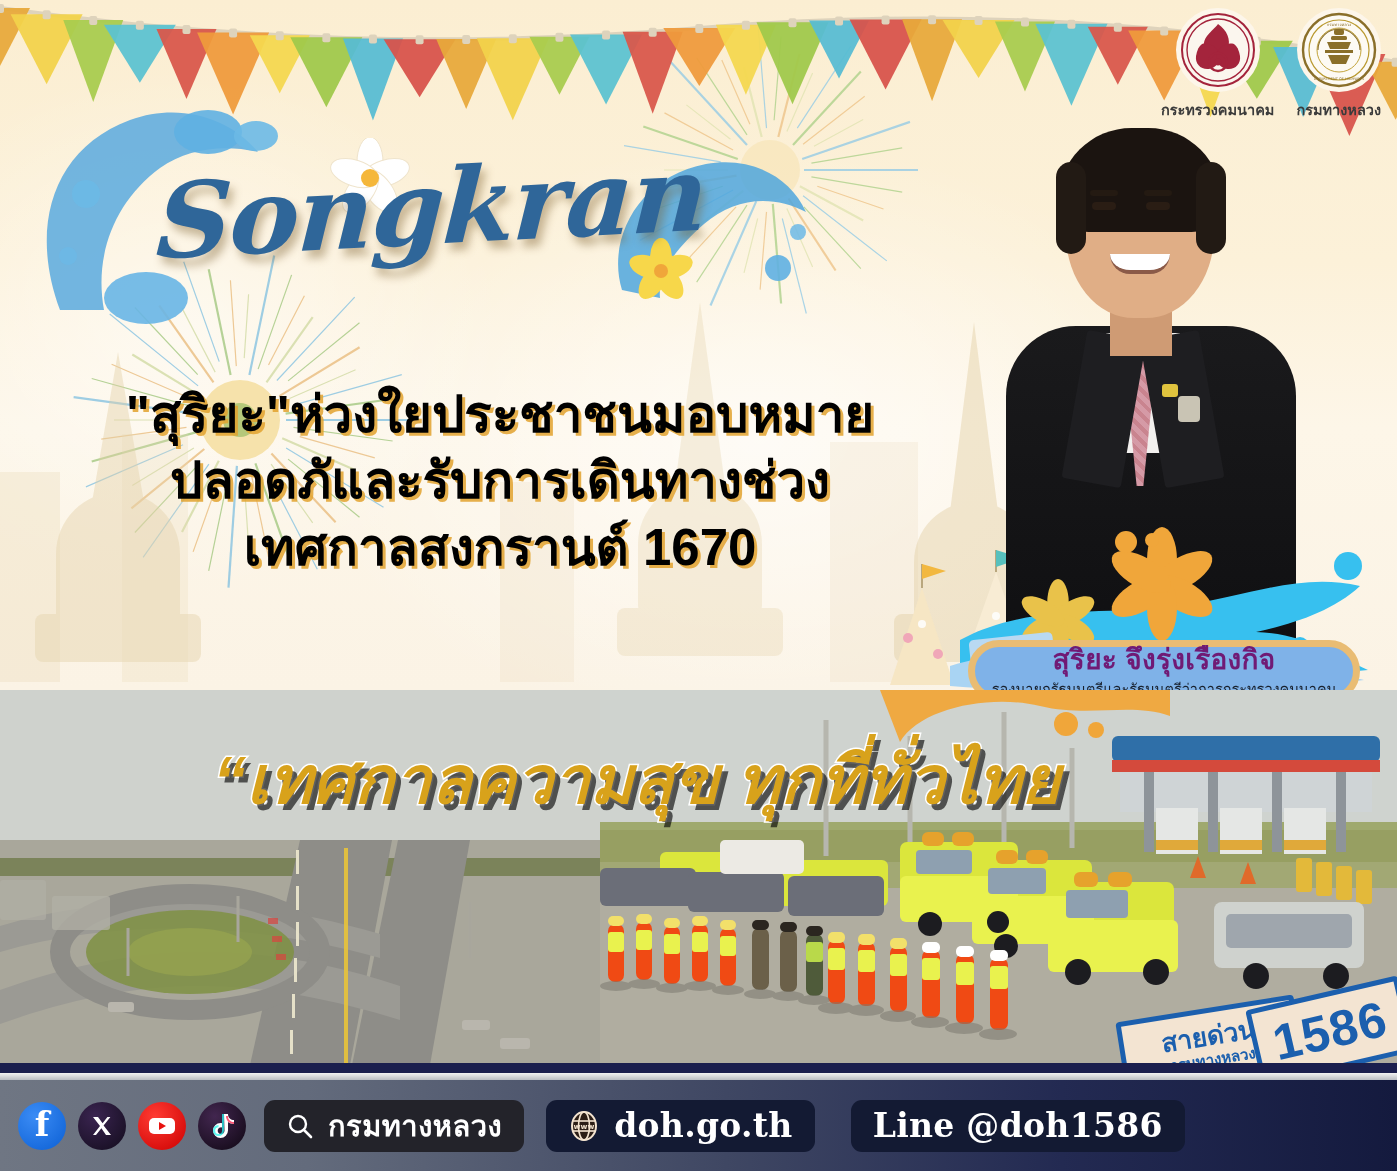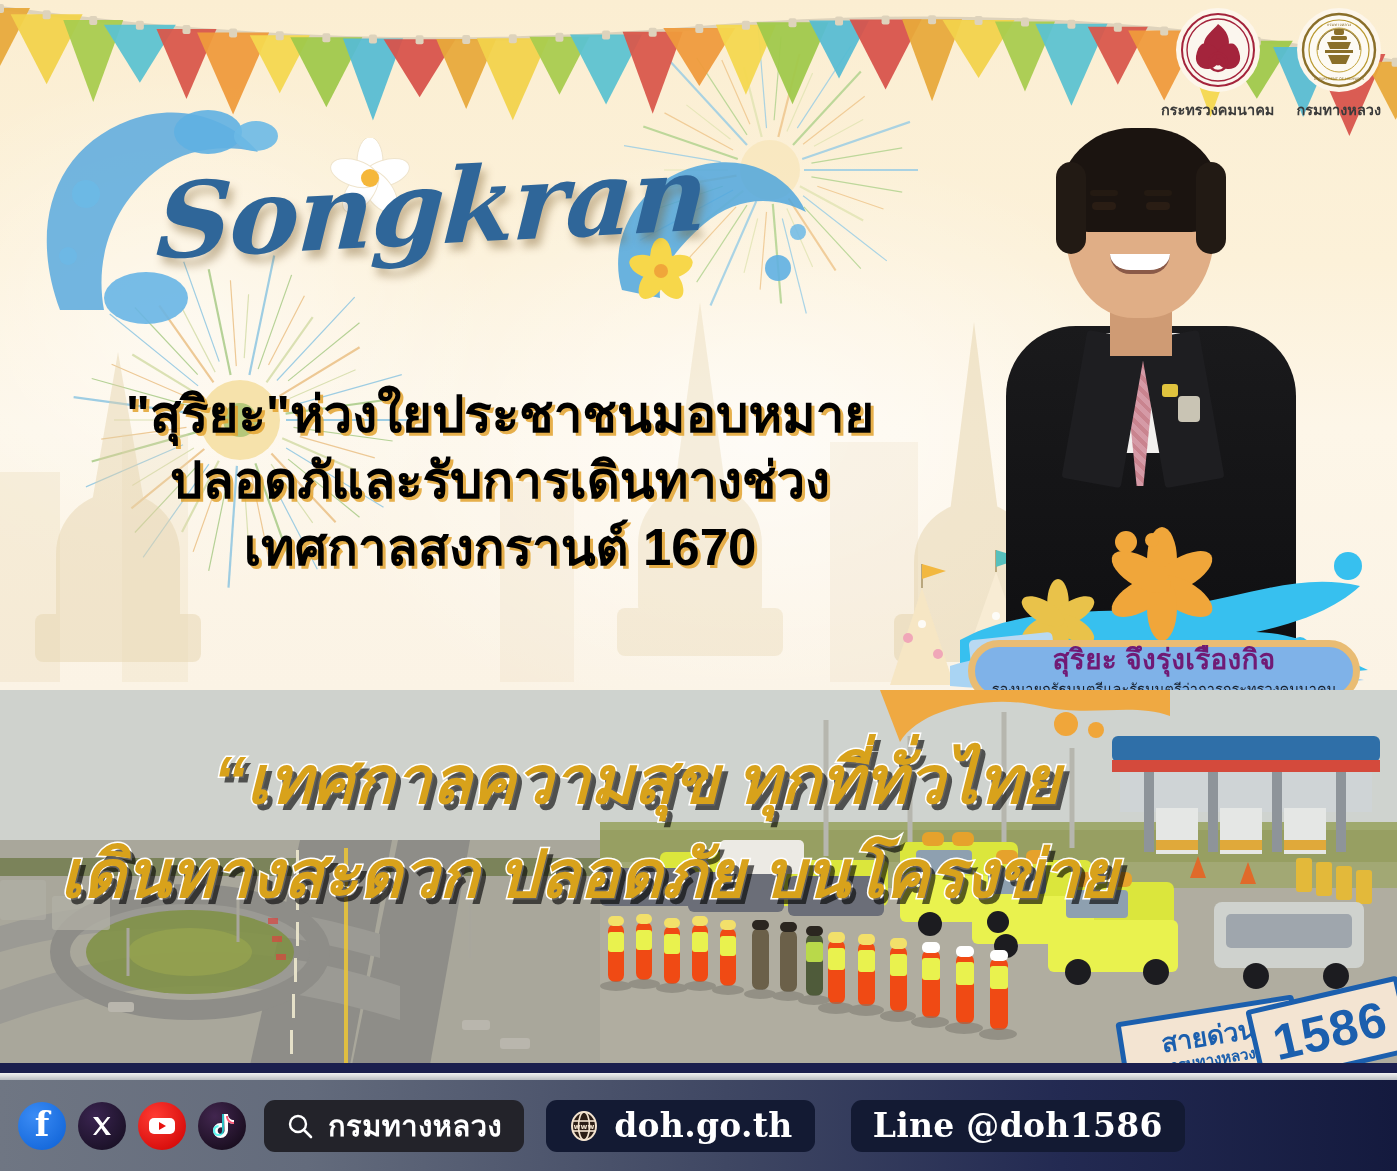--- a/index.html
+++ b/index.html
@@ -750,21 +750,20 @@
 
     <svg style="position:absolute;left:880px;top:0px;" width="300" height="60">
       <path d="M20 52 C40 18 110 4 160 16 C210 28 250 12 290 26 L290 0 L0 0 Z" fill="#f0a63a" opacity=".95"></path>
       <circle cx="186" cy="34" r="12" fill="#f0a63a"></circle>
       <circle cx="216" cy="40" r="8" fill="#f0a63a"></circle>
     </svg>
   </div>
 
   <div class="quote">
     <div>“เทศกาลความสุข ทุกที่ทั่วไทย</div>
-    <div>เดินทางสะดวก ปลอดภัย บนโครงข่าย</div>
   </div>
 
   <div class="hot">
     <div class="phone-badge">
       <svg width="52" height="52" viewBox="0 0 52 52">
         <path d="M16 14 c4-3 8 1 10 5 c1 3-2 4-3 6 c2 5 6 9 11 11 c2-1 3-4 6-3 c4 2 8 6 5 10 c-3 4-9 4-14 2 c-9-4-17-12-21-21 c-2-5-2-8 2-10z" fill="#cfe3ea"></path>
         <g fill="none" stroke="#cfe3ea" stroke-width="3" stroke-linecap="round">
           <path d="M32 14 a14 14 0 0 1 10 12"></path>
           <path d="M32 22 a7 7 0 0 1 5 6"></path>
         </g>

